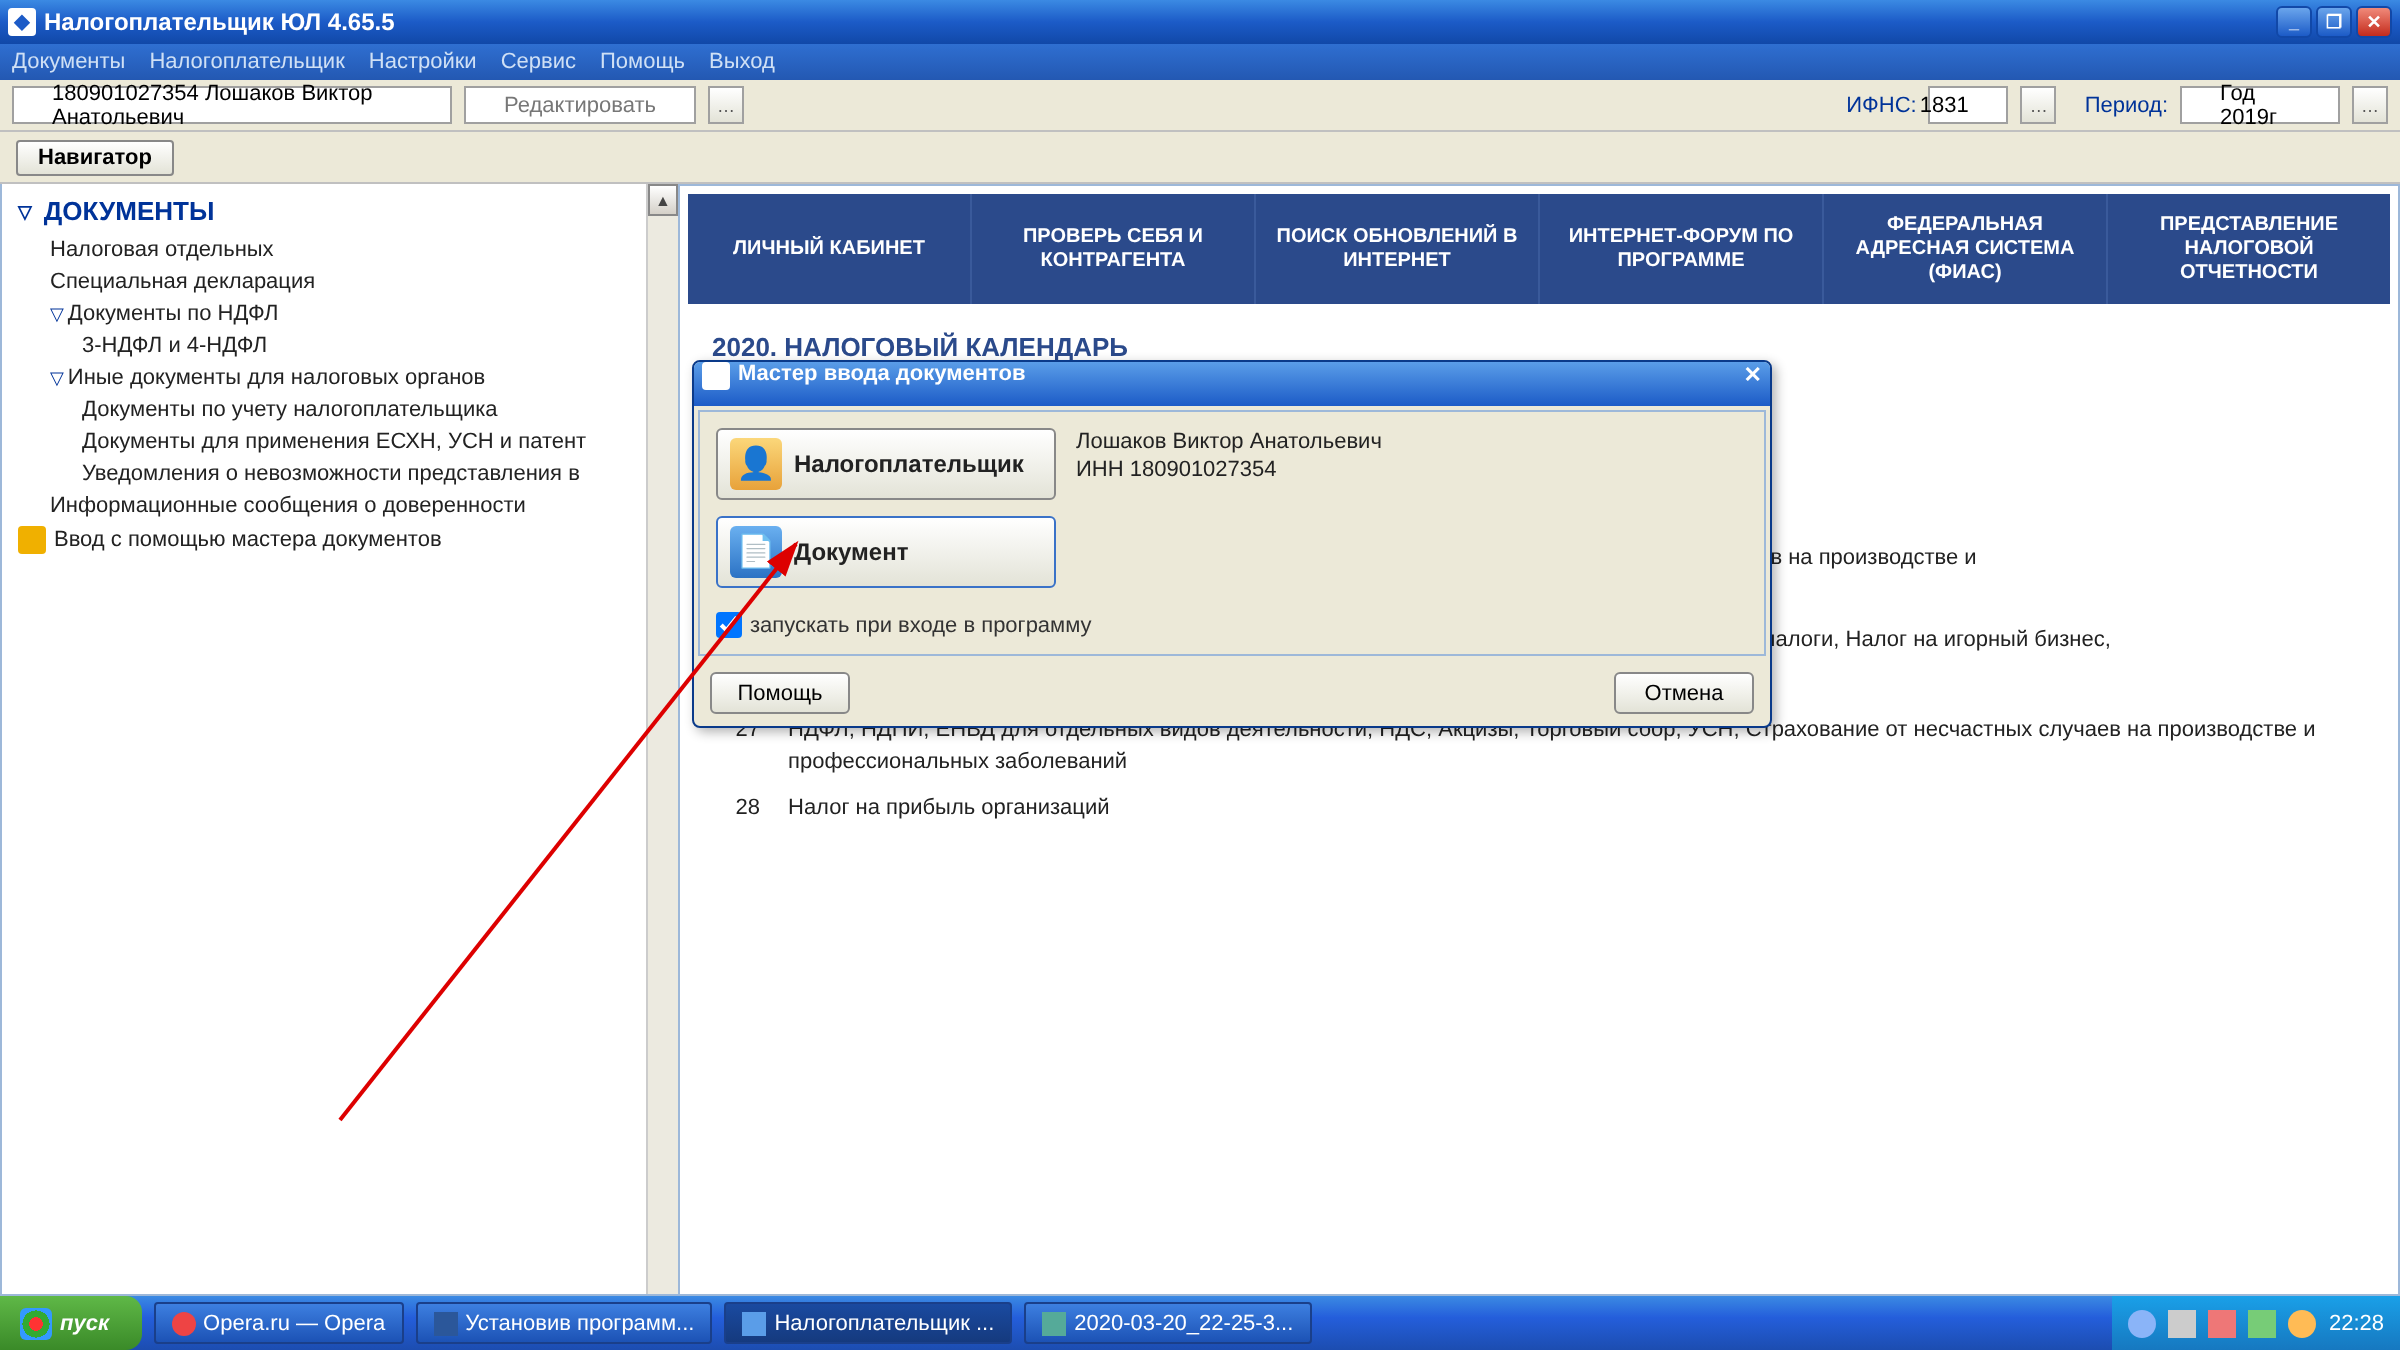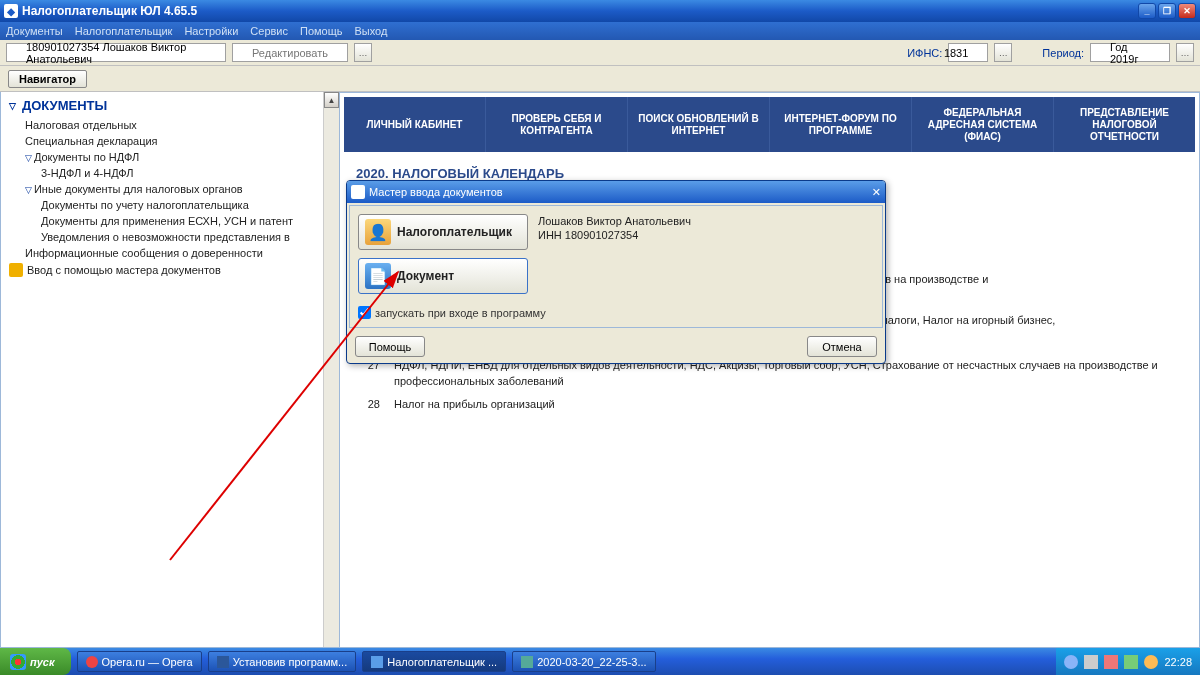--- a/index.html
+++ b/index.html
@@ -10,21 +10,21 @@
 .titlebar .spacer{flex:1}
 .titlebar .win-btn{width:18px;height:16px;background:linear-gradient(#6aa5ec,#1c5bc7);border:1px solid #1148a8;border-radius:3px;margin-left:2px;display:flex;align-items:center;justify-content:center;color:#fff;font-size:9px;font-weight:bold;cursor:pointer;}
 .titlebar .win-btn.close{background:linear-gradient(#f08a7a,#c42b1c);}
 .menubar{height:18px;background:linear-gradient(#2f6fd1,#2358b2);color:#cfe0f5;display:flex;align-items:center;padding:0 6px;gap:12px;font-size:11px;}
 .menubar span{cursor:pointer;}
 
 .toolbar{height:26px;background:#ece9d8;border-bottom:1px solid #c0c0c0;display:flex;align-items:center;padding:0 6px;gap:6px;}
 .field{background:#fff;border:1px solid #a0a0a0;height:19px;padding:1px 19px;display:inline-flex;align-items:center;font-size:11px;}
 .fbox{width:220px}
 .fbtn{width:18px;height:19px;background:linear-gradient(#fff,#e3e3d7);border:1px solid #a0a0a0;display:flex;align-items:center;justify-content:center;cursor:pointer;font-size:9px;color:#555}
-.lbl{color:#003399;font-size:11px;margin-left:24px}
+.lbl{color:#003399;font-size:11px;margin-left:8px}
 
 .navbar-row{height:26px;background:#ece9d8;border-bottom:1px solid #c0c0c0;display:flex;align-items:center;padding:0 8px}
 .nav-btn{background:linear-gradient(#fff,#e3e3d7);border:1px solid #888;border-radius:2px;padding:2px 10px;font-size:11px;font-weight:bold;cursor:pointer}
 
 .main{display:flex;height:556px;background:#ece9d8}
 .sidebar{width:340px;background:#fff;border:1px solid #9db8d9;border-top:none;position:relative}
 .side-inner{padding:6px 4px 6px 8px;font-size:11px;color:#333}
 .tree-root{color:#003399;font-weight:bold;font-size:13px;display:flex;align-items:center;gap:4px;margin-bottom:4px}
 .tree-item{padding:2px 0 2px 16px;cursor:pointer;color:#222}
 .tree-sub{padding:2px 0 2px 32px;cursor:pointer;color:#222}
@@ -35,21 +35,21 @@
 .content{flex:1;background:#fff;border:1px solid #9db8d9;border-left:none;position:relative;overflow:hidden}
 .topnav{height:55px;background:#2b4a8b;display:flex;margin:4px 4px 0 4px}
 .topnav .cell{flex:1;color:#fff;font-size:10px;font-weight:bold;text-align:center;display:flex;align-items:center;justify-content:center;padding:4px;line-height:1.2;border-right:1px solid #3a5a9b;cursor:pointer}
 .topnav .cell:last-child{border-right:none}
 .cal-title{color:#2b4a8b;font-weight:bold;font-size:13px;margin:14px 0 4px 16px}
 .cal-body{font-size:11px;color:#222;padding:0 16px;line-height:1.5}
 .cal-row{display:flex;margin-bottom:6px}
 .cal-day{width:24px;text-align:right;margin-right:14px}
 
 .dialog{position:absolute;left:346px;top:180px;width:540px;background:#ece9d8;border:1px solid #0a3a8a;border-radius:4px;box-shadow:2px 2px 6px rgba(0,0,0,.3);z-index:50}
-.dlg-title{height:22px;background:linear-gradient(#5a9de8,#1c5bc7);border-radius:3px 3px 0 0;color:#fff;display:flex;align-items:center;padding:0 4px;font-size:11px;font-weight:normal}
+.dlg-title{height:22px;background:linear-gradient(#5a9de8,#1c5bc7);border-radius:3px 3px 0 0;color:#fff;display:flex;align-items:flex-start;padding:0 4px;font-size:11px;font-weight:bold}
 .dlg-title .spacer{flex:1}
 .dlg-body{padding:8px;border:1px solid #9db8d9;margin:2px;background:#ece9d8}
 .big-btn{width:170px;height:36px;background:linear-gradient(#fff,#e3e3d7);border:1px solid #888;border-radius:3px;display:flex;align-items:center;gap:6px;padding:0 6px;font-weight:bold;font-size:12px;color:#222;cursor:pointer;margin-bottom:8px}
 .big-btn .ico{width:26px;height:26px;border-radius:3px;display:flex;align-items:center;justify-content:center;font-size:16px;color:#fff}
 .ico.person{background:linear-gradient(#fbd77a,#e8a23a)}
 .ico.doc{background:linear-gradient(#6ab0f0,#2b72c4)}
 .info-text{font-size:11px;color:#222;line-height:1.3}
 .chk-row{display:flex;align-items:center;gap:4px;font-size:11px;color:#333;margin-top:4px}
 .dlg-foot{display:flex;justify-content:space-between;padding:6px 8px}
 .std-btn{width:70px;height:21px;background:linear-gradient(#fff,#e3e3d7);border:1px solid #888;border-radius:3px;font-size:11px;cursor:pointer}

